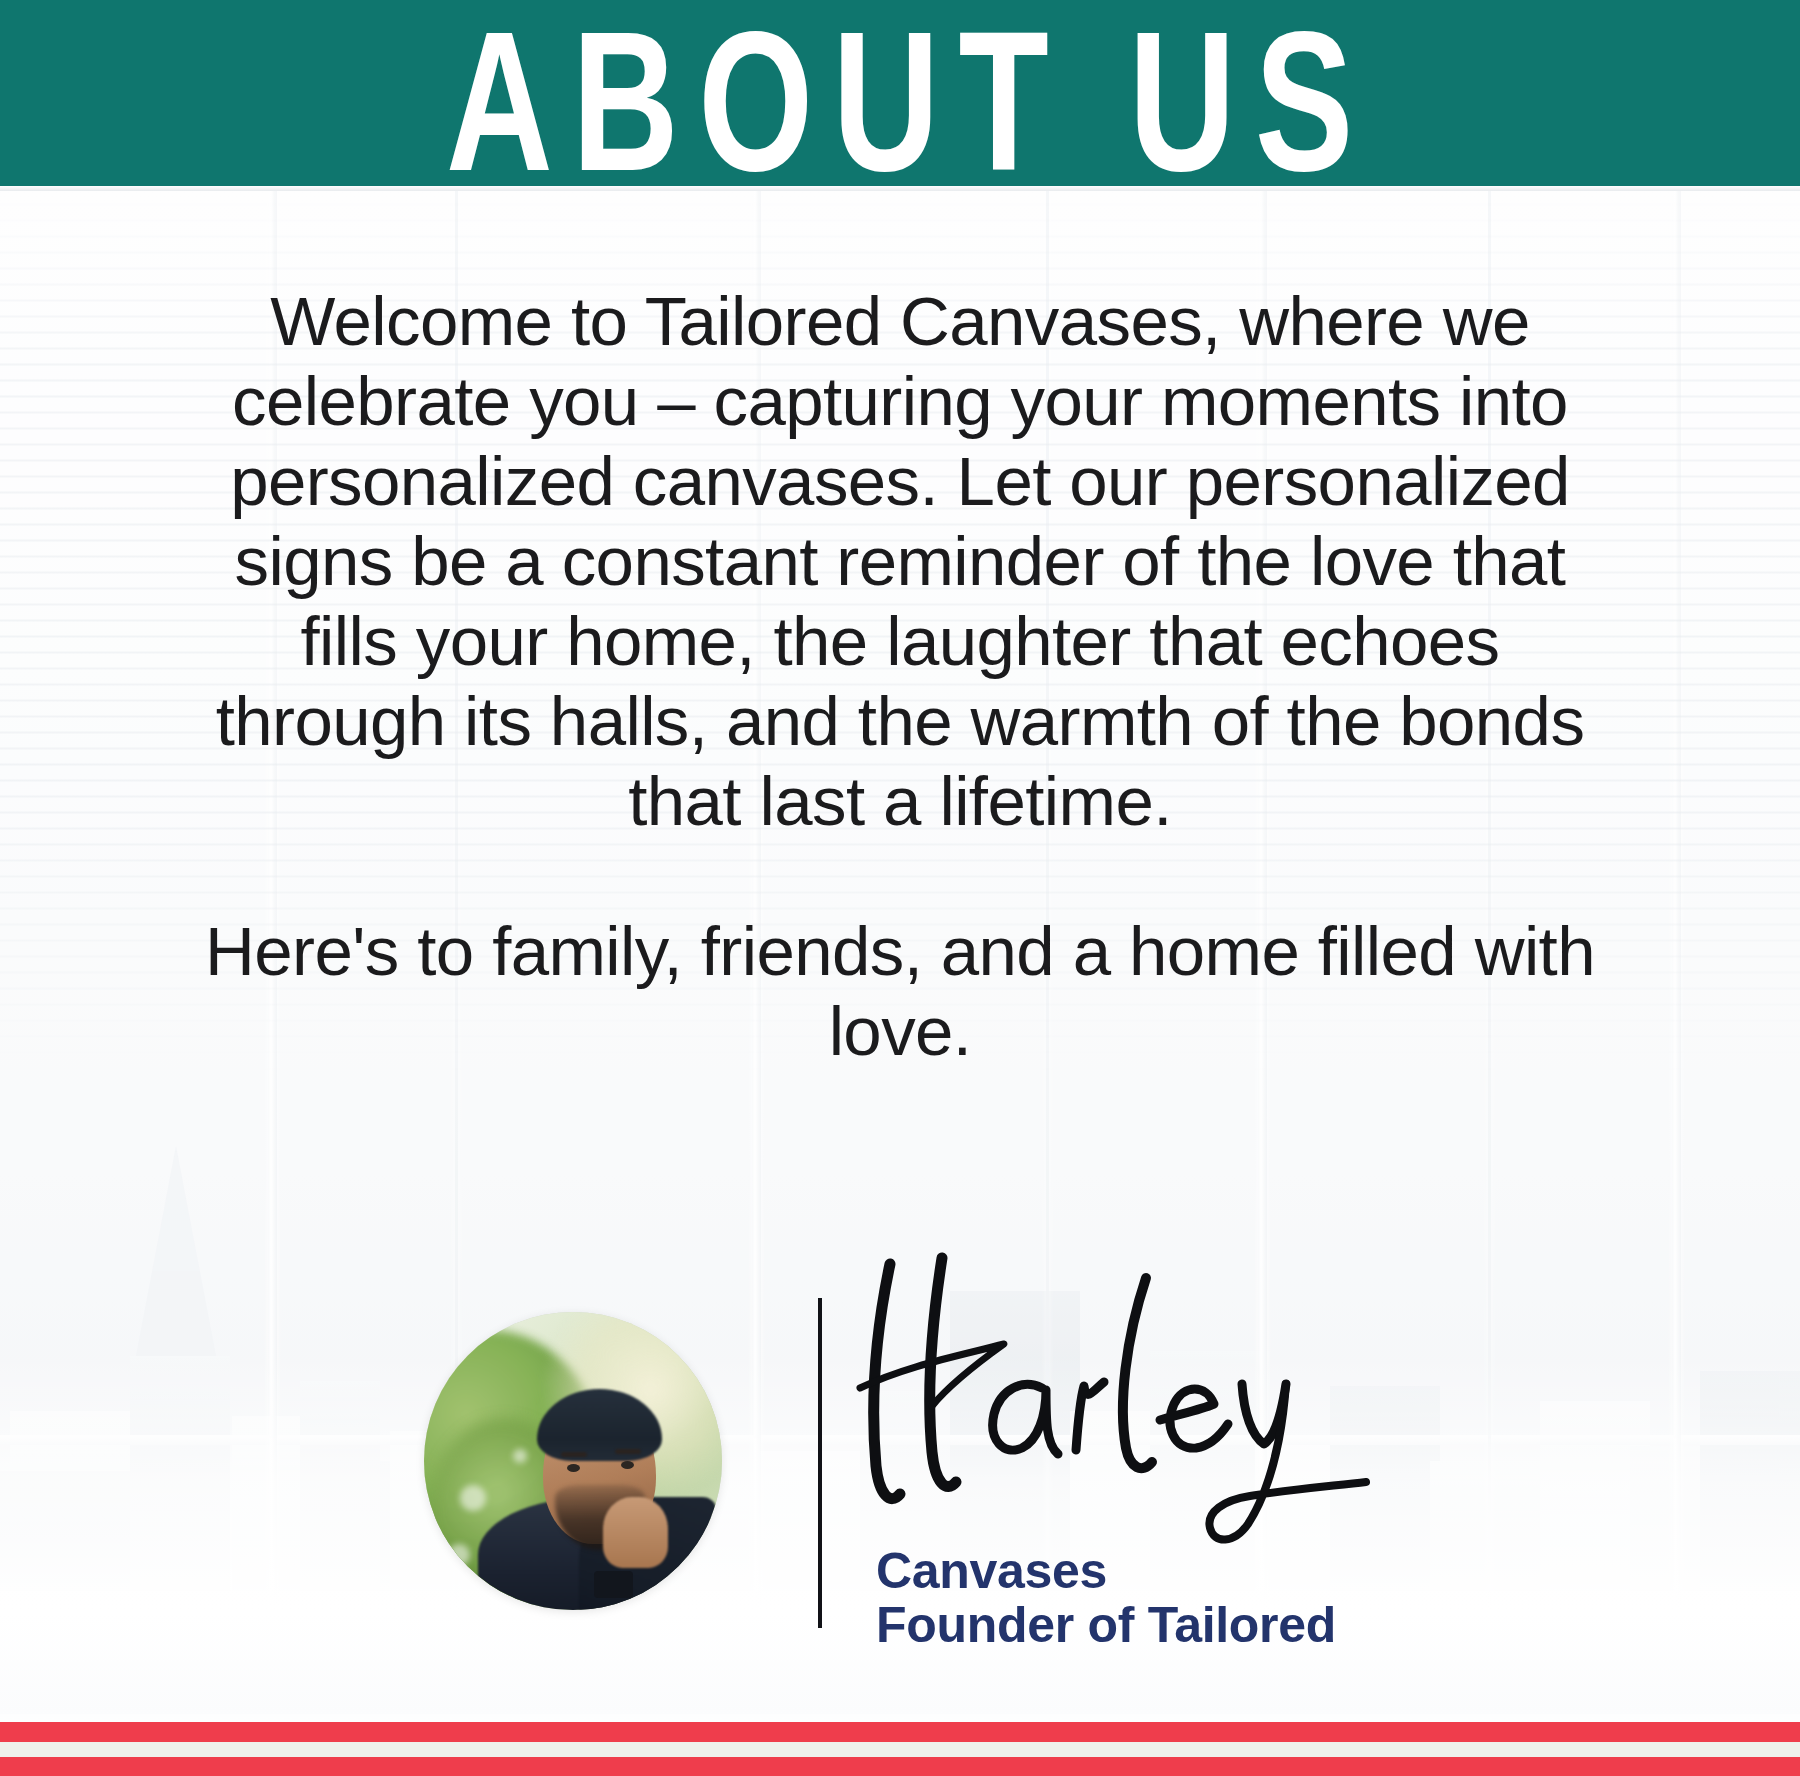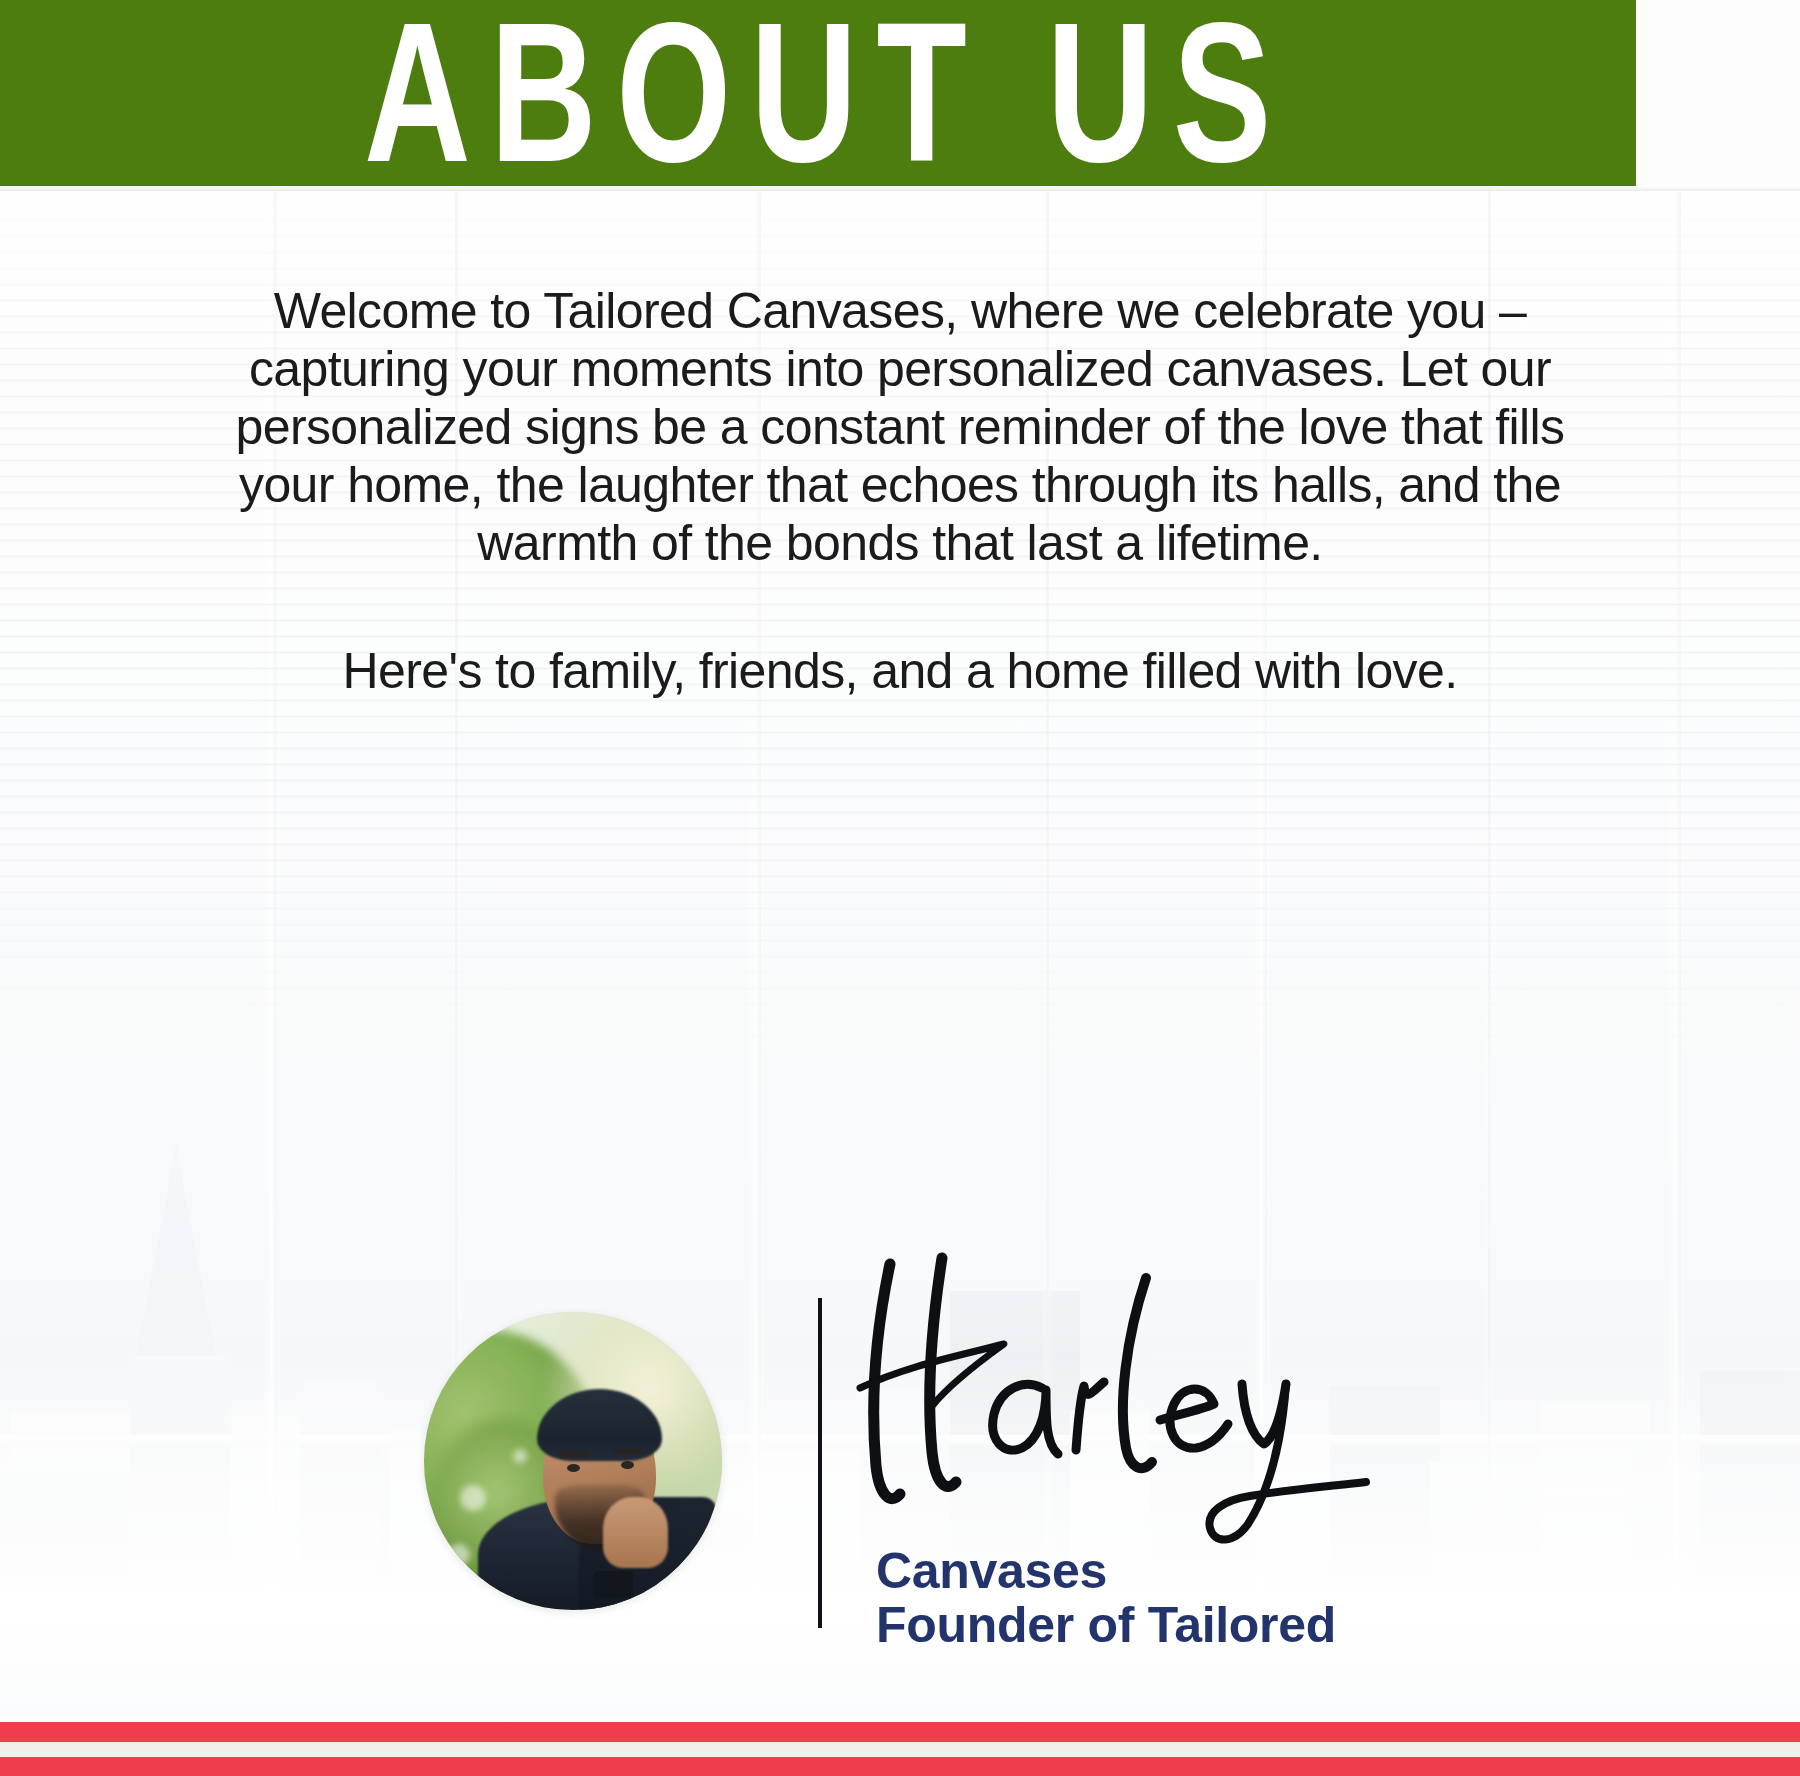--- a/index.html
+++ b/index.html
@@ -52,39 +52,39 @@
   
   .transom{position:absolute;left:0;right:0;height:10px;background:linear-gradient(180deg,#ffffff,#eef1f4);opacity:.95;}
   
   .floorwash{position:absolute;left:0;right:0;bottom:62px;height:360px;
     background:linear-gradient(180deg,rgba(255,255,255,0) 0%,rgba(255,255,255,.75) 35%,#ffffff 72%,#fbfcfd 100%);}
   
   .veil{position:absolute;left:0;right:0;top:190px;bottom:0;background:rgba(255,255,255,.42);}
 
   
   .header{
-    position:absolute;left:0;top:0;width:1636px;height:186px;
-    background:#4d7c0f;display:flex;align-items:center;justify-content:center;
+    position:absolute;left:0;top:0;width:1800px;height:186px;
+    background:#0f766e;display:flex;align-items:flex-end;justify-content:center;
   }
   .header-title{
     color:#ffffff;font-family:"Liberation Sans",sans-serif;
     font-weight:700;font-size:168px;line-height:1;
     letter-spacing:22px;text-indent:22px;
     transform:scaleX(.88) scaleY(1.18);transform-origin:center;
     white-space:nowrap;
   }
   .header-rule{position:absolute;left:0;top:186px;width:1800px;height:5px;
     background:linear-gradient(180deg,#ffffff,#e8ebee);}
 
   
   .copy{
     position:absolute;left:190px;top:282px;width:1420px;
     text-align:center;color:#1b1b1d;
     font-family:"Liberation Sans",sans-serif;
-    font-size:50px;line-height:1.16;font-weight:400;
+    font-size:69px;line-height:1.16;font-weight:400;
     letter-spacing:-.6px;
   }
   .copy p{margin:0;}
   .copy .gap{height:70px;}
 
   
   .sig-photo{
     position:absolute;left:424px;top:1312px;width:298px;height:298px;
     border-radius:50%;overflow:hidden;
     box-shadow:0 2px 10px rgba(0,0,0,.10);

